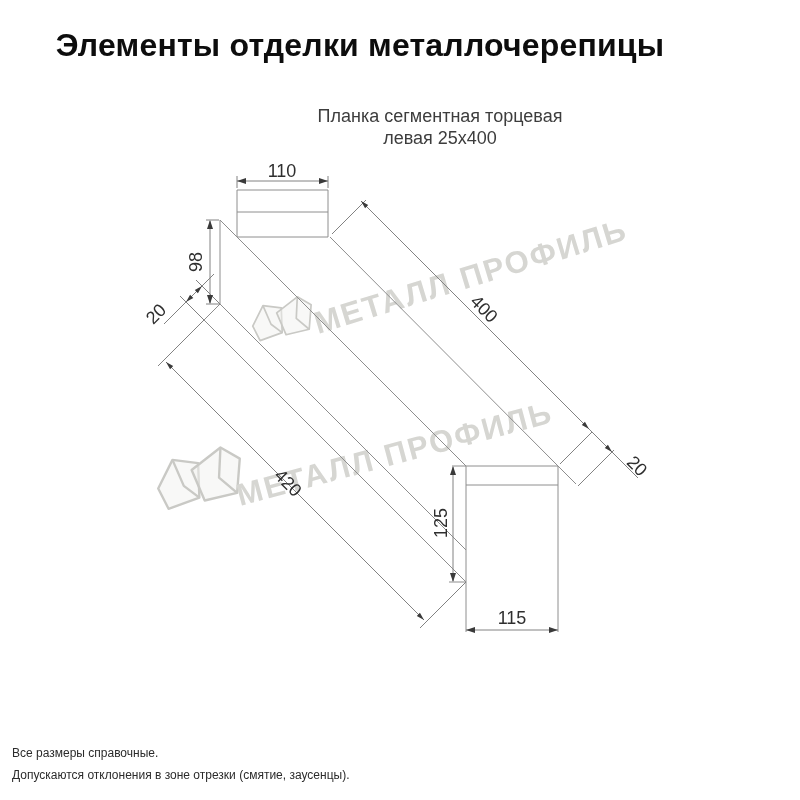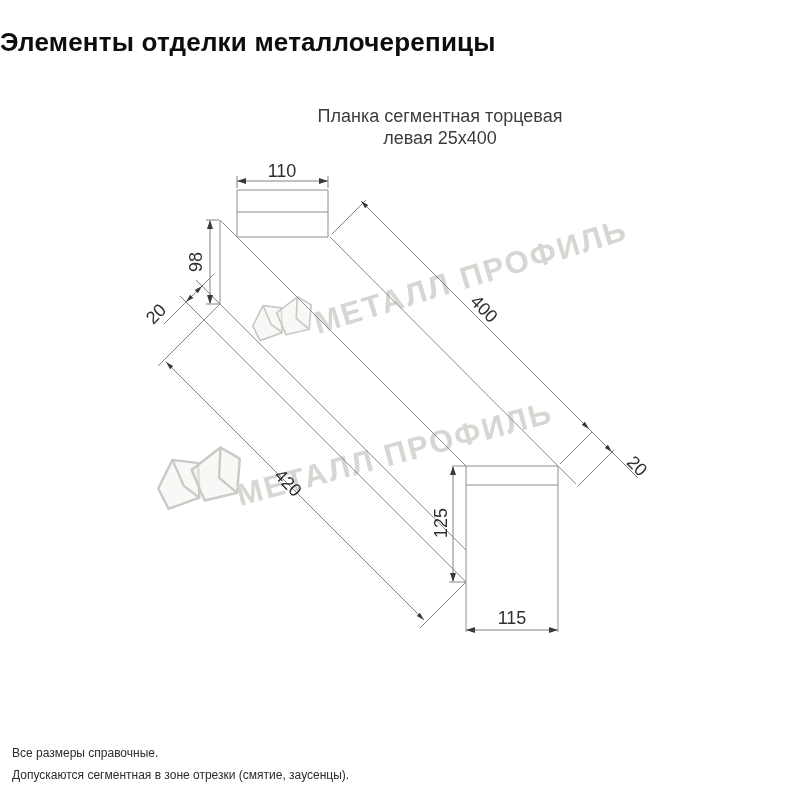--- a/index.html
+++ b/index.html
@@ -1,22 +1,22 @@
 <!DOCTYPE html>
 <html><head>
 <meta charset="utf-8">
 <style>
   html,body{margin:0;padding:0;background:#ffffff;}
   .stage{
     position:relative;width:800px;height:800px;background:#ffffff;overflow:hidden;
     font-family:"Liberation Sans","DejaVu Sans",sans-serif;
   }
   .page-title{
-    position:absolute;top:27px;left:0;width:720px;
-    font-size:26px;font-weight:bold;color:#0d0d0d;letter-spacing:0.2px;
+    position:absolute;top:27px;left:0;width:720px;text-align:center;
+    font-size:32px;font-weight:bold;color:#0d0d0d;letter-spacing:0.2px;
   }
   .product-subtitle{
     position:absolute;top:105px;left:0;width:800px;text-align:center;
     font-size:18px;color:#3d3d3d;line-height:22px;padding-left:40px;
   }
   .drawing-svg{position:absolute;top:0;left:0;}
   .footnote{
     position:absolute;top:742px;left:12px;
     font-size:12px;color:#2b2b2b;line-height:22px;
   }
@@ -141,16 +141,16 @@
       <text class="dim-label" transform="translate(484,309) rotate(45)" x="0" y="6" text-anchor="middle">400</text>
       <text class="dim-label" transform="translate(637,466) rotate(45)" x="0" y="6" text-anchor="middle">20</text>
       <text class="dim-label" transform="translate(288,483) rotate(45)" x="0" y="6" text-anchor="middle">420</text>
       <text class="dim-label" transform="translate(441,523) rotate(-90)" x="0" y="6" text-anchor="middle">125</text>
       <text class="dim-label" x="512" y="624" text-anchor="middle">115</text>
     </g>
   </svg>
 
   <div class="footnote">
     <div>Все размеры справочные.</div>
-    <div>Допускаются сегментная в зоне отрезки (смятие, заусенцы).</div>
+    <div>Допускаются отклонения в зоне отрезки (смятие, заусенцы).</div>
   </div>
 
 </div>
 
 </body></html>

